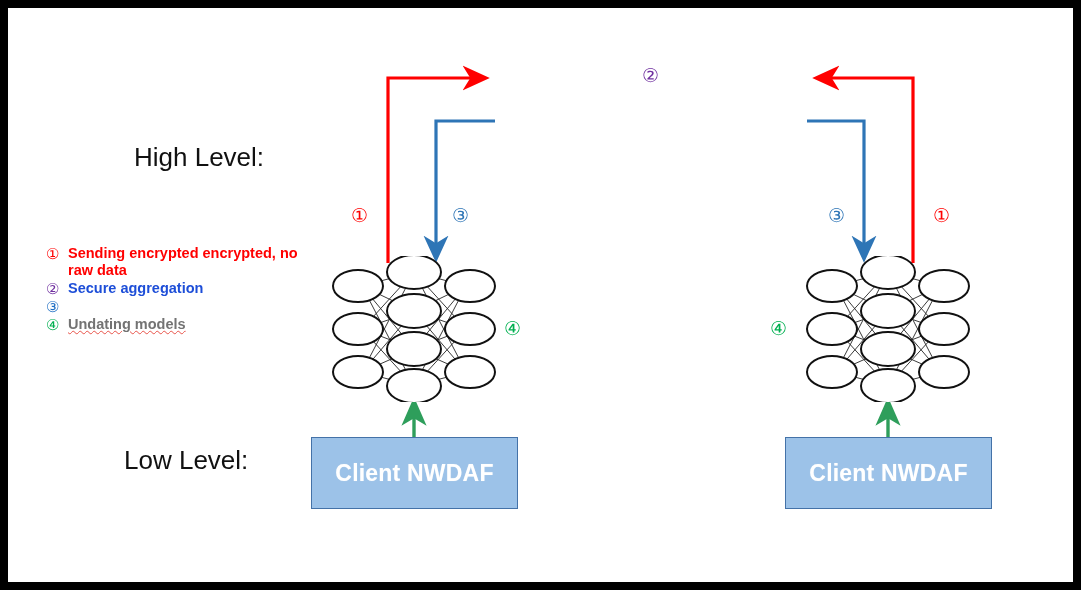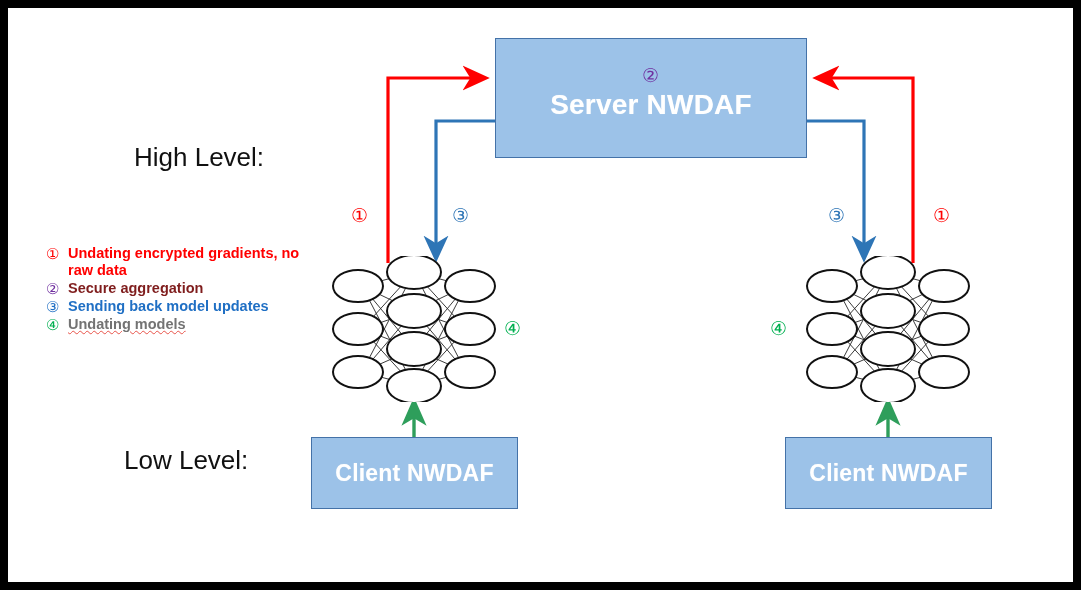--- a/index.html
+++ b/index.html
@@ -180,23 +180,20 @@
         <ellipse cx="88" cy="16" rx="27" ry="17"></ellipse>
         <ellipse cx="88" cy="55" rx="27" ry="17"></ellipse>
         <ellipse cx="88" cy="93" rx="27" ry="17"></ellipse>
         <ellipse cx="88" cy="130" rx="27" ry="17"></ellipse>
         <ellipse cx="144" cy="30" rx="25" ry="16"></ellipse>
         <ellipse cx="144" cy="73" rx="25" ry="16"></ellipse>
         <ellipse cx="144" cy="116" rx="25" ry="16"></ellipse>
       </g>
     </svg>
 
-    <div class="box" id="server-box">
-      <span>Server NWDAF</span>
-    </div>
     <div style="position:absolute;left:634px;top:56px;color:#7030A0;font-size:19px;">②</div>
 
     <div class="box" id="client-box-left">
       <span>Client NWDAF</span>
     </div>
 
     <div class="box" id="client-box-right">
       <span>Client NWDAF</span>
     </div>
 
@@ -206,29 +203,28 @@
     <div class="step-num" style="left:343px;top:198px;color:#FF0000;">①</div>
     <div class="step-num" style="left:444px;top:198px;color:#2E75B6;">③</div>
     <div class="step-num" style="left:820px;top:198px;color:#2E75B6;">③</div>
     <div class="step-num" style="left:925px;top:198px;color:#FF0000;">①</div>
     <div class="step-num" style="left:496px;top:311px;color:#00B050;">④</div>
     <div class="step-num" style="left:762px;top:311px;color:#00B050;">④</div>
 
     <div class="legend">
       <div class="legend-row">
         <div class="legend-num" style="color:#FF0000;">①</div>
-        <div class="legend-text" style="color:#FF0000;">Undating encrypted gradients, no raw data</div>
+        <div class="legend-text" style="color:#FF0000;">Sending encrypted encrypted, no raw data</div>
       </div>
       <div class="legend-row">
         <div class="legend-num" style="color:#7030A0;">②</div>
-        <div class="legend-text" style="color:#7f1d1d;">Secure aggregation</div>
+        <div class="legend-text" style="color:#1d4ed8;">Secure aggregation</div>
       </div>
       <div class="legend-row">
         <div class="legend-num" style="color:#1F6FC4;">③</div>
-        <div class="legend-text" style="color:#1F6FC4;">Sending back model updates</div>
       </div>
       <div class="legend-row">
         <div class="legend-num" style="color:#00B050;">④</div>
         <div class="legend-text underline-squiggle" style="color:#737373;">Undating models</div>
       </div>
     </div>
 
   </div>
 </div>
 

